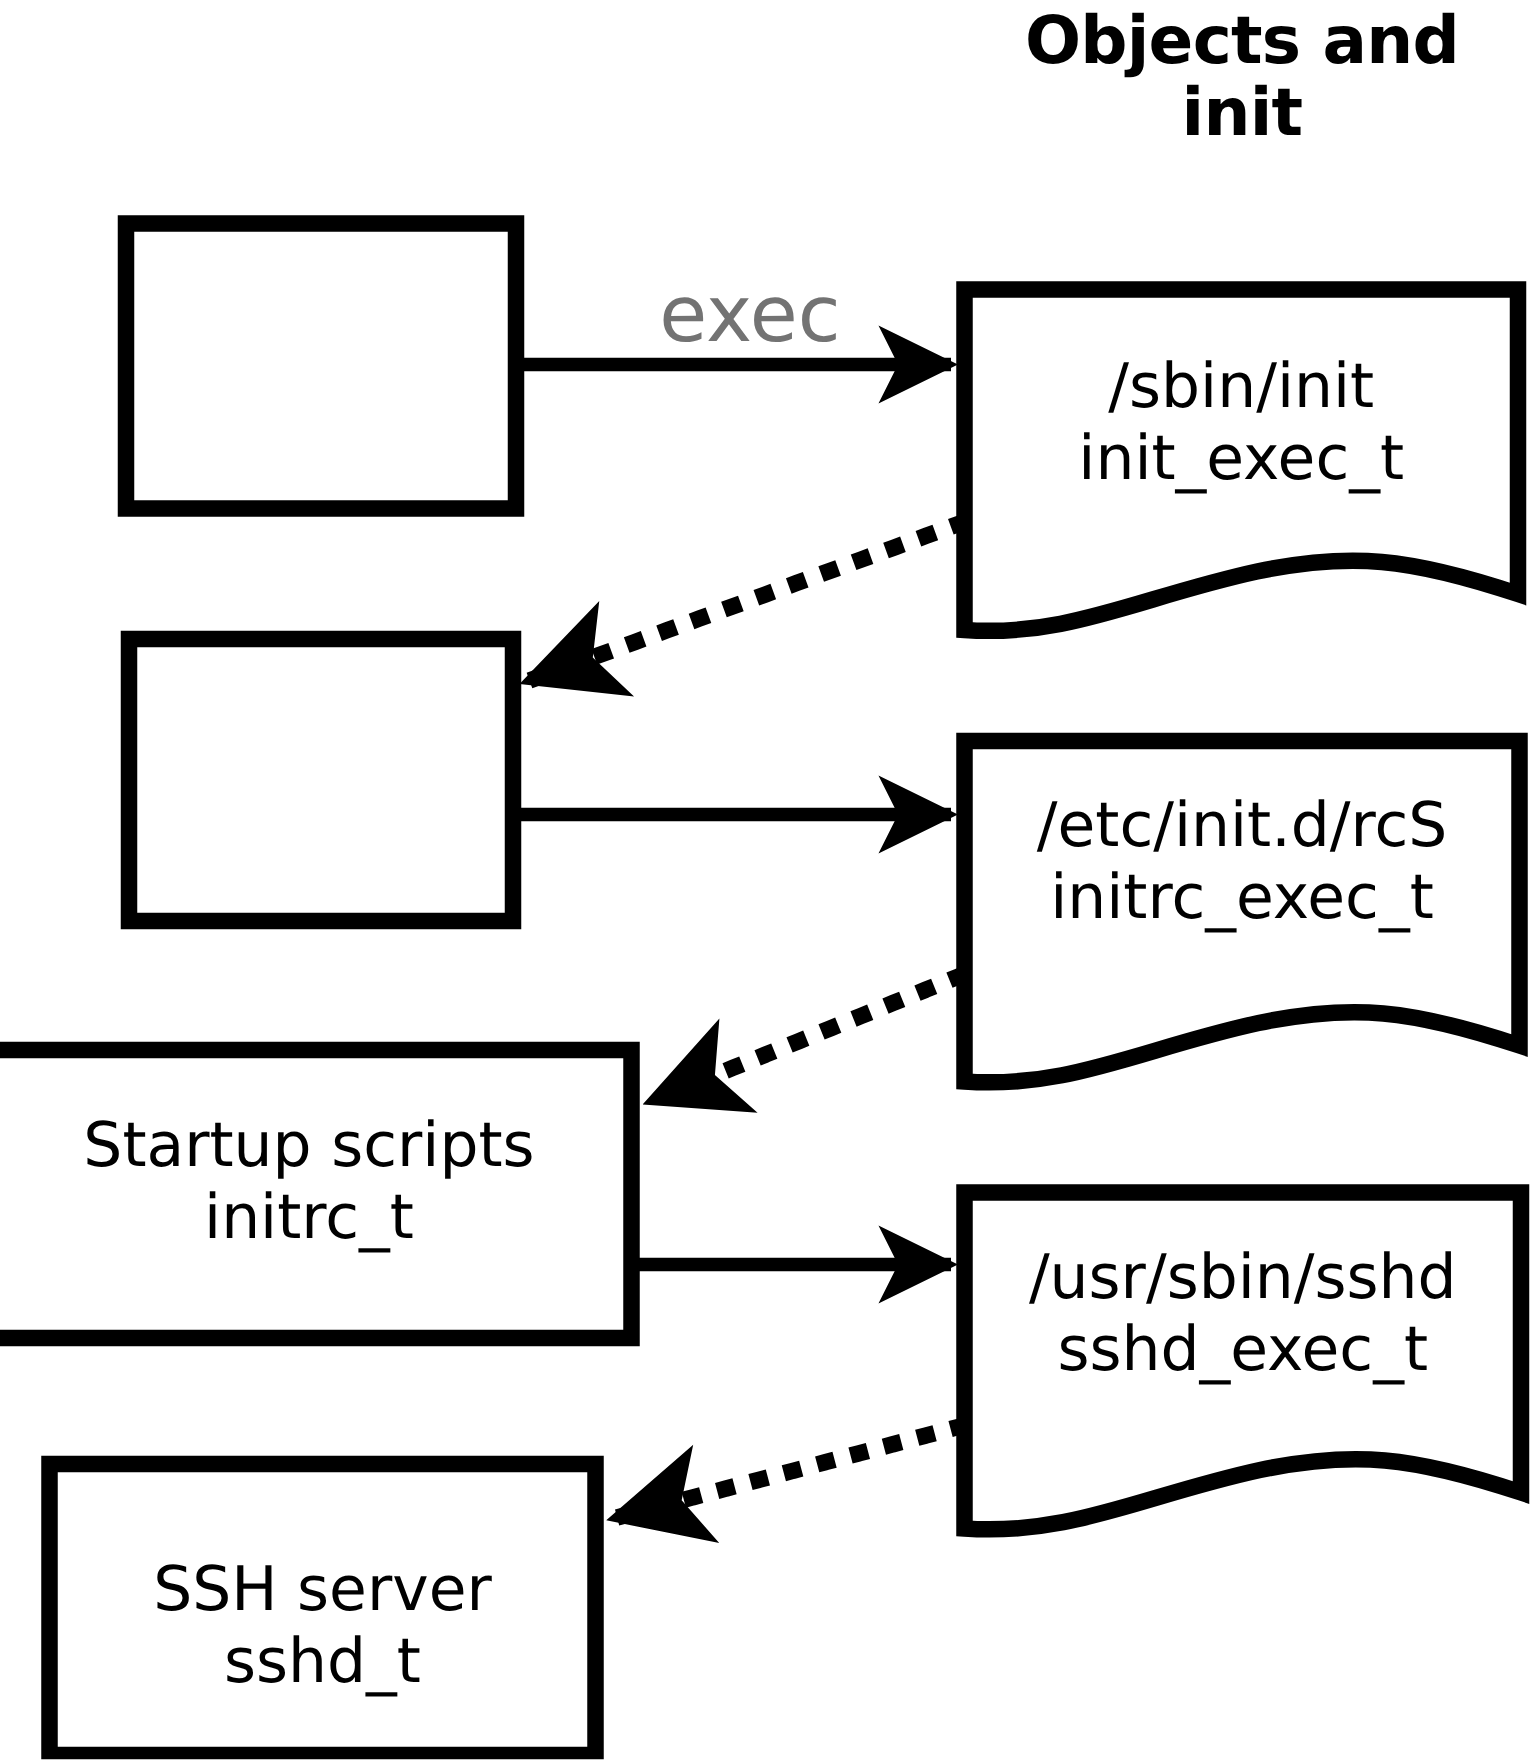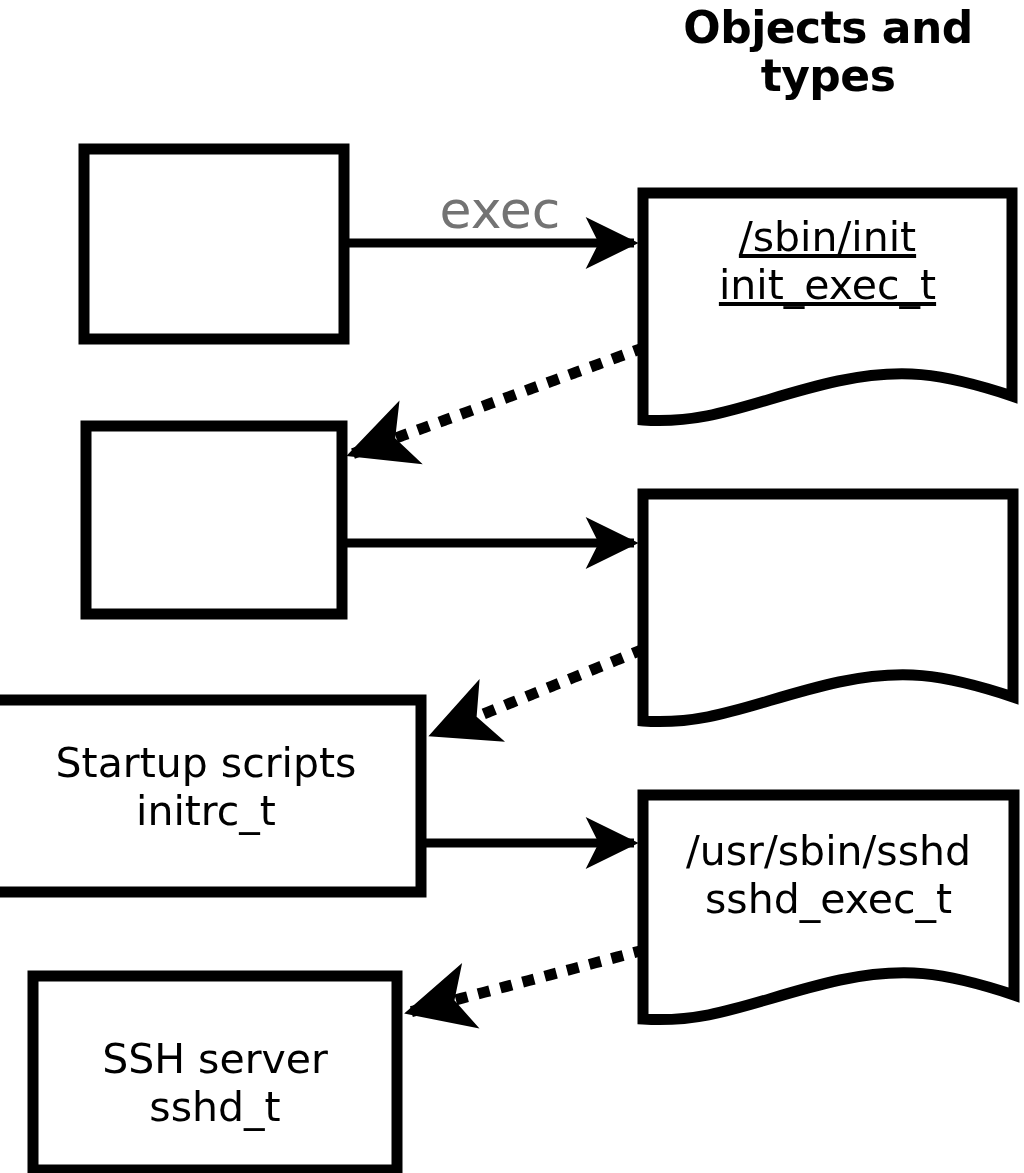--- a/index.html
+++ b/index.html
@@ -106,32 +106,34 @@
 
     <line x1="640" y1="349" x2="352" y2="454" stroke="#000000" stroke-width="11" stroke-dasharray="1 22" stroke-linecap="square" marker-end="url(#arrow-dotted)"></line>
 
     <line x1="639" y1="651" x2="434" y2="734" stroke="#000000" stroke-width="11" stroke-dasharray="1 22" stroke-linecap="square" marker-end="url(#arrow-dotted)"></line>
 
     <line x1="640" y1="951" x2="410" y2="1012" stroke="#000000" stroke-width="11" stroke-dasharray="1 22" stroke-linecap="square" marker-end="url(#arrow-dotted)"></line>
   </svg>
 
 
   <div class="col-header" id="header-objects">Objects and
-types</div>
+init</div>
 
 
 
   <div class="node-label" style="left:-9px; top:740px; width:430px;">Startup scripts
 initrc_t</div>
 
   <div class="node-label" style="left:33px; top:1016px; width:364px;margin-top:20px;">SSH server
 sshd_t</div>
 
-  <div class="node-label" style="left:643px; top:214px; width:369px;text-decoration:underline;">/sbin/init
+  <div class="node-label" style="left:643px; top:234px; width:369px;">/sbin/init
 init_exec_t</div>
 
+  <div class="node-label" style="left:643px; top:527px; width:370px;">/etc/init.d/rcS
+initrc_exec_t</div>
 
   <div class="node-label" style="left:643px; top:828px; width:371px;">/usr/sbin/sshd
 sshd_exec_t</div>
 
   <div class="edge-label" style="left:390px; top:180px; width:220px;">exec</div>
 
 </div>
 
 </body></html>

